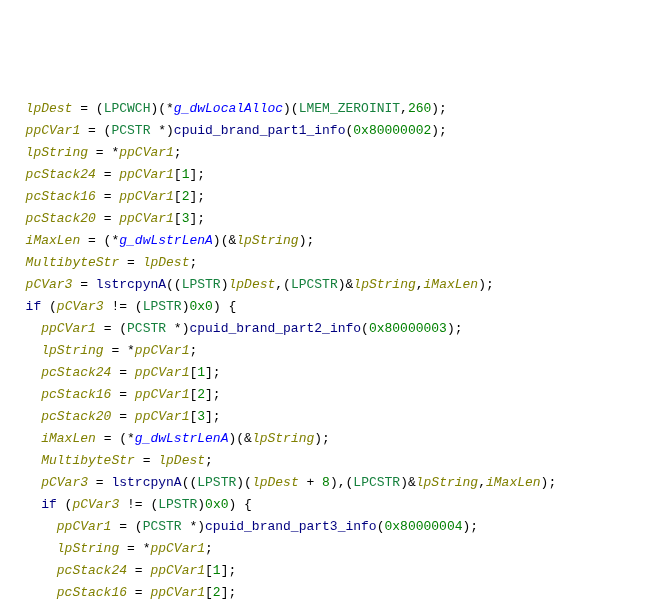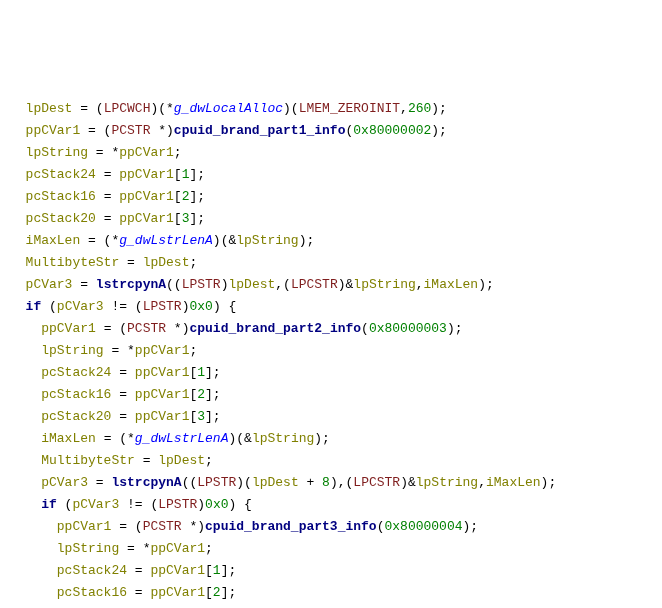--- a/index.html
+++ b/index.html
@@ -5,24 +5,24 @@
     body {
       margin: 0;
       padding: 10px;
       font-family: 'Consolas', 'Courier New', monospace;
       font-size: 13px;
       line-height: 22px;
       background: #ffffff;
       color: #000000;
       white-space: pre;
     }
-    .navy { color: #000080; font-weight: bold; }
+    .navy { color: #000080; font-weight: normal; }
     .blue { color: #0000ff; font-style: italic; }
-    .teal { color: #7f1d1d; }
-    .olive { color: #808000; }
+    .teal { color: #15803d; }
+    .olive { color: #808000; font-style: italic; }
     .green { color: #008000; }
     .black { color: #000000; }
     .line { display: block; }
   </style>
 </head>
 <body>
 
 
 
 <div id="code"><span class="line"><span class="olive">  lpDest </span><span class="black">= (</span><span class="teal">LPCWCH</span><span class="black">)(*</span><span class="blue">g_dwLocalAlloc</span><span class="black">)(</span><span class="teal">LMEM_ZEROINIT</span><span class="black">,</span><span class="green">260</span><span class="black">);</span></span><span class="line"><span class="olive">  ppCVar1 </span><span class="black">= (</span><span class="teal">PCSTR </span><span class="black">*)</span><span class="navy">cpuid_brand_part1_info</span><span class="black">(</span><span class="green">0x80000002</span><span class="black">);</span></span><span class="line"><span class="olive">  lpString </span><span class="black">= *</span><span class="olive">ppCVar1</span><span class="black">;</span></span><span class="line"><span class="olive">  pcStack24 </span><span class="black">= </span><span class="olive">ppCVar1</span><span class="black">[</span><span class="green">1</span><span class="black">];</span></span><span class="line"><span class="olive">  pcStack16 </span><span class="black">= </span><span class="olive">ppCVar1</span><span class="black">[</span><span class="green">2</span><span class="black">];</span></span><span class="line"><span class="olive">  pcStack20 </span><span class="black">= </span><span class="olive">ppCVar1</span><span class="black">[</span><span class="green">3</span><span class="black">];</span></span><span class="line"><span class="olive">  iMaxLen </span><span class="black">= (*</span><span class="blue">g_dwLstrLenA</span><span class="black">)(&amp;</span><span class="olive">lpString</span><span class="black">);</span></span><span class="line"><span class="olive">  MultibyteStr </span><span class="black">= </span><span class="olive">lpDest</span><span class="black">;</span></span><span class="line"><span class="olive">  pCVar3 </span><span class="black">= </span><span class="navy">lstrcpynA</span><span class="black">((</span><span class="teal">LPSTR</span><span class="black">)</span><span class="olive">lpDest</span><span class="black">,(</span><span class="teal">LPCSTR</span><span class="black">)&amp;</span><span class="olive">lpString</span><span class="black">,</span><span class="olive">iMaxLen</span><span class="black">);</span></span><span class="line"><span class="navy">  if </span><span class="black">(</span><span class="olive">pCVar3 </span><span class="black">!= (</span><span class="teal">LPSTR</span><span class="black">)</span><span class="green">0x0</span><span class="black">) {</span></span><span class="line"><span class="olive">    ppCVar1 </span><span class="black">= (</span><span class="teal">PCSTR </span><span class="black">*)</span><span class="navy">cpuid_brand_part2_info</span><span class="black">(</span><span class="green">0x80000003</span><span class="black">);</span></span><span class="line"><span class="olive">    lpString </span><span class="black">= *</span><span class="olive">ppCVar1</span><span class="black">;</span></span><span class="line"><span class="olive">    pcStack24 </span><span class="black">= </span><span class="olive">ppCVar1</span><span class="black">[</span><span class="green">1</span><span class="black">];</span></span><span class="line"><span class="olive">    pcStack16 </span><span class="black">= </span><span class="olive">ppCVar1</span><span class="black">[</span><span class="green">2</span><span class="black">];</span></span><span class="line"><span class="olive">    pcStack20 </span><span class="black">= </span><span class="olive">ppCVar1</span><span class="black">[</span><span class="green">3</span><span class="black">];</span></span><span class="line"><span class="olive">    iMaxLen </span><span class="black">= (*</span><span class="blue">g_dwLstrLenA</span><span class="black">)(&amp;</span><span class="olive">lpString</span><span class="black">);</span></span><span class="line"><span class="olive">    MultibyteStr </span><span class="black">= </span><span class="olive">lpDest</span><span class="black">;</span></span><span class="line"><span class="olive">    pCVar3 </span><span class="black">= </span><span class="navy">lstrcpynA</span><span class="black">((</span><span class="teal">LPSTR</span><span class="black">)(</span><span class="olive">lpDest </span><span class="black">+ </span><span class="green">8</span><span class="black">),(</span><span class="teal">LPCSTR</span><span class="black">)&amp;</span><span class="olive">lpString</span><span class="black">,</span><span class="olive">iMaxLen</span><span class="black">);</span></span><span class="line"><span class="navy">    if </span><span class="black">(</span><span class="olive">pCVar3 </span><span class="black">!= (</span><span class="teal">LPSTR</span><span class="black">)</span><span class="green">0x0</span><span class="black">) {</span></span><span class="line"><span class="olive">      ppCVar1 </span><span class="black">= (</span><span class="teal">PCSTR </span><span class="black">*)</span><span class="navy">cpuid_brand_part3_info</span><span class="black">(</span><span class="green">0x80000004</span><span class="black">);</span></span><span class="line"><span class="olive">      lpString </span><span class="black">= *</span><span class="olive">ppCVar1</span><span class="black">;</span></span><span class="line"><span class="olive">      pcStack24 </span><span class="black">= </span><span class="olive">ppCVar1</span><span class="black">[</span><span class="green">1</span><span class="black">];</span></span><span class="line"><span class="olive">      pcStack16 </span><span class="black">= </span><span class="olive">ppCVar1</span><span class="black">[</span><span class="green">2</span><span class="black">];</span></span><span class="line"><span class="olive">      pcStack20 </span><span class="black">= </span><span class="olive">ppCVar1</span><span class="black">[</span><span class="green">3</span><span class="black">];</span></span></div>

